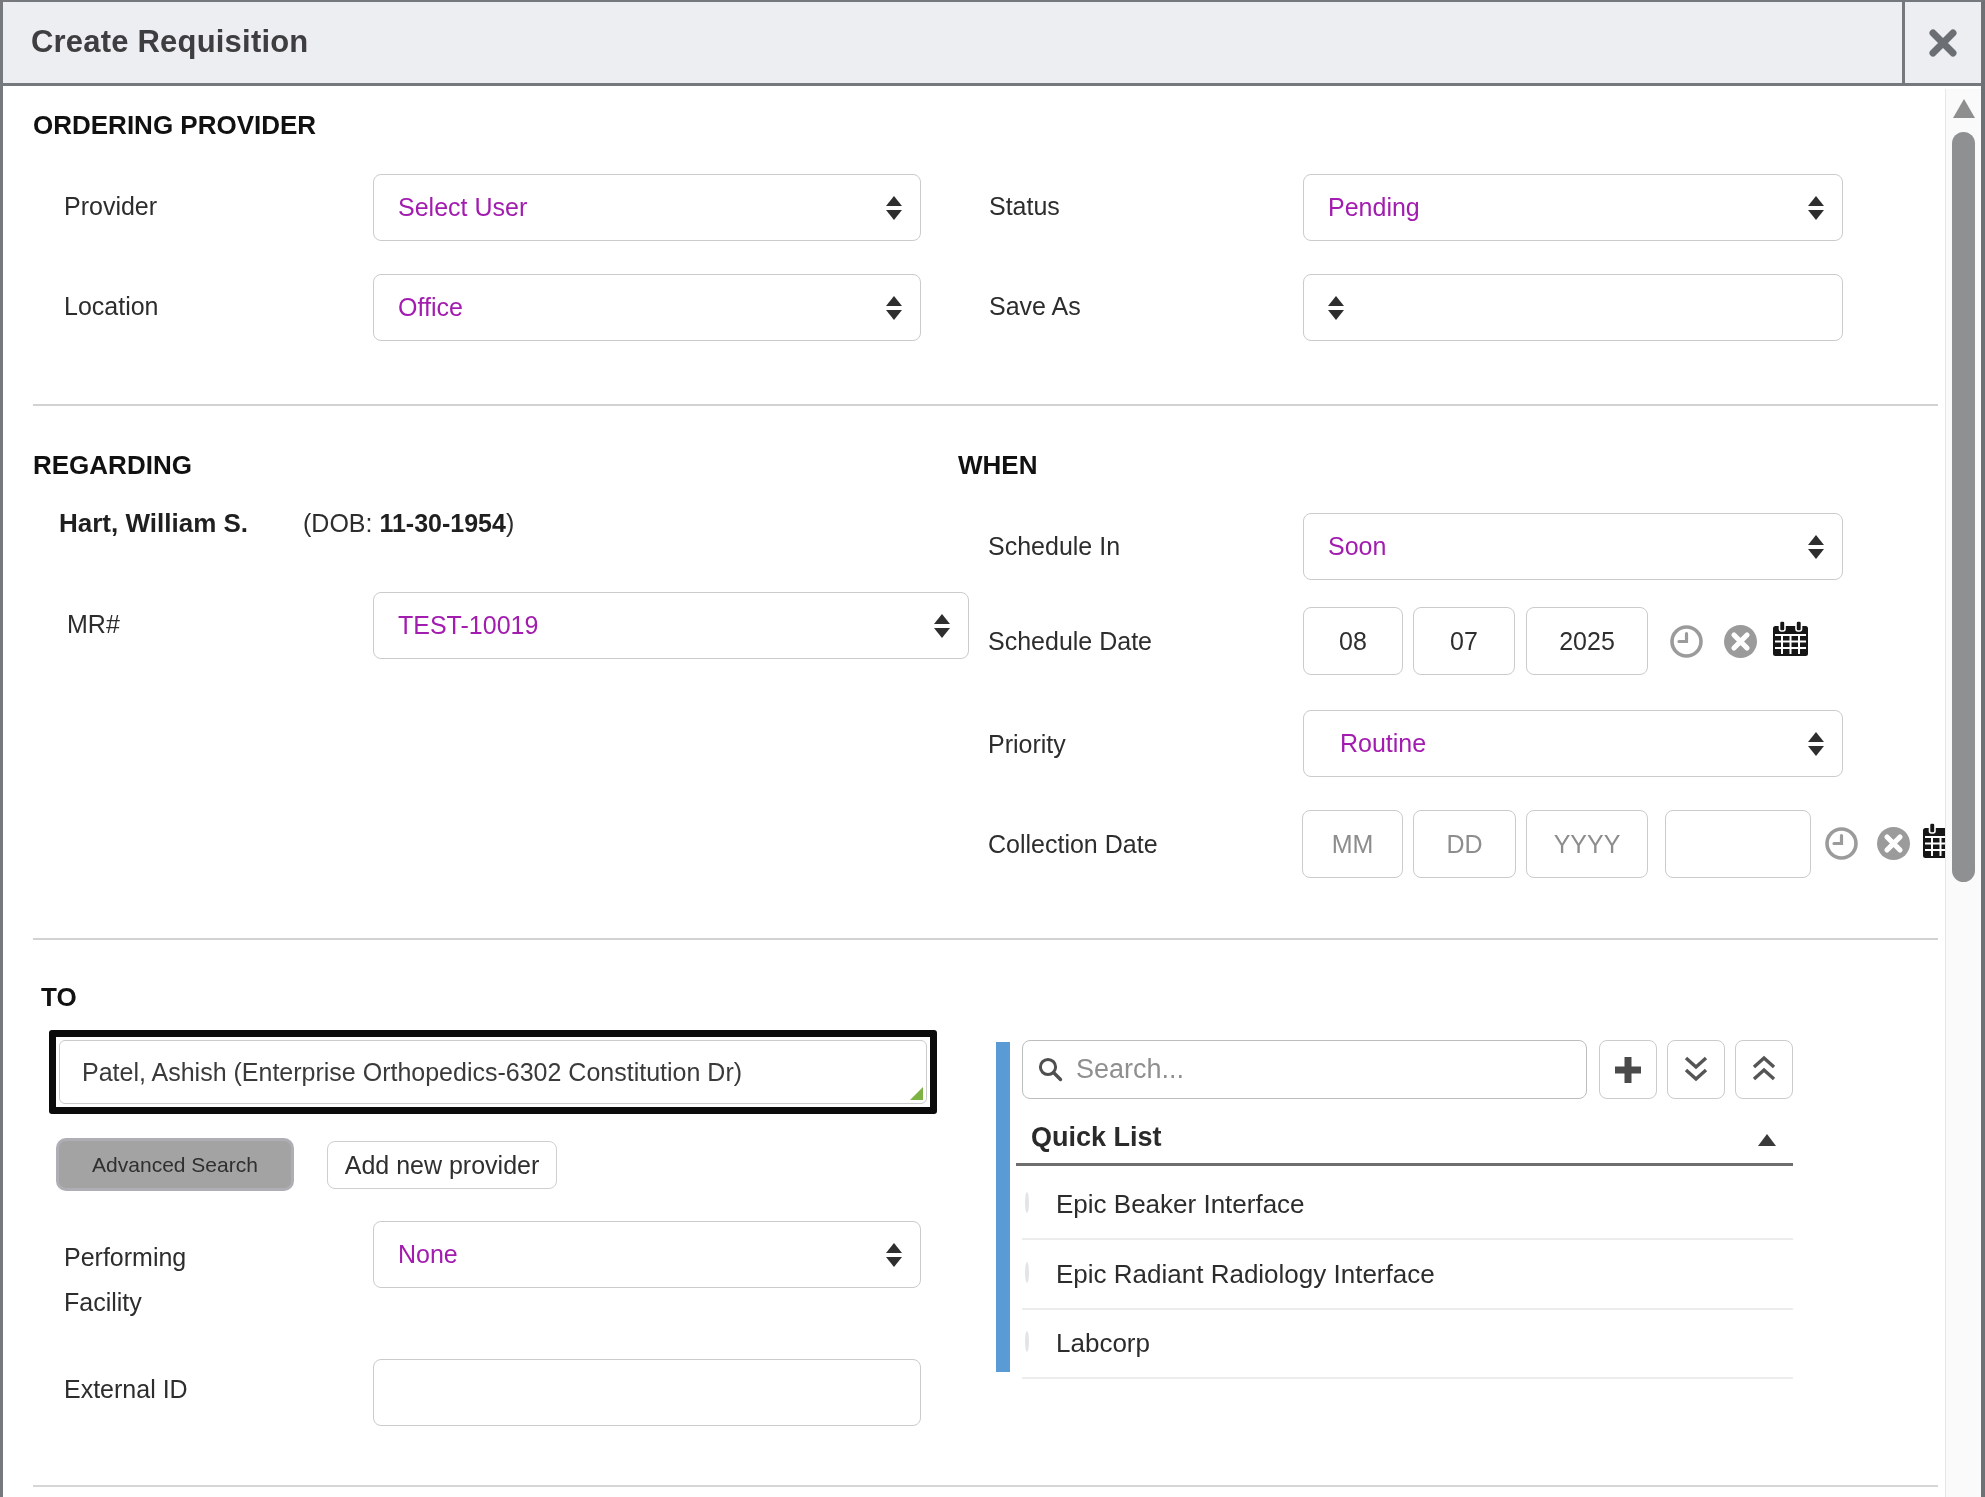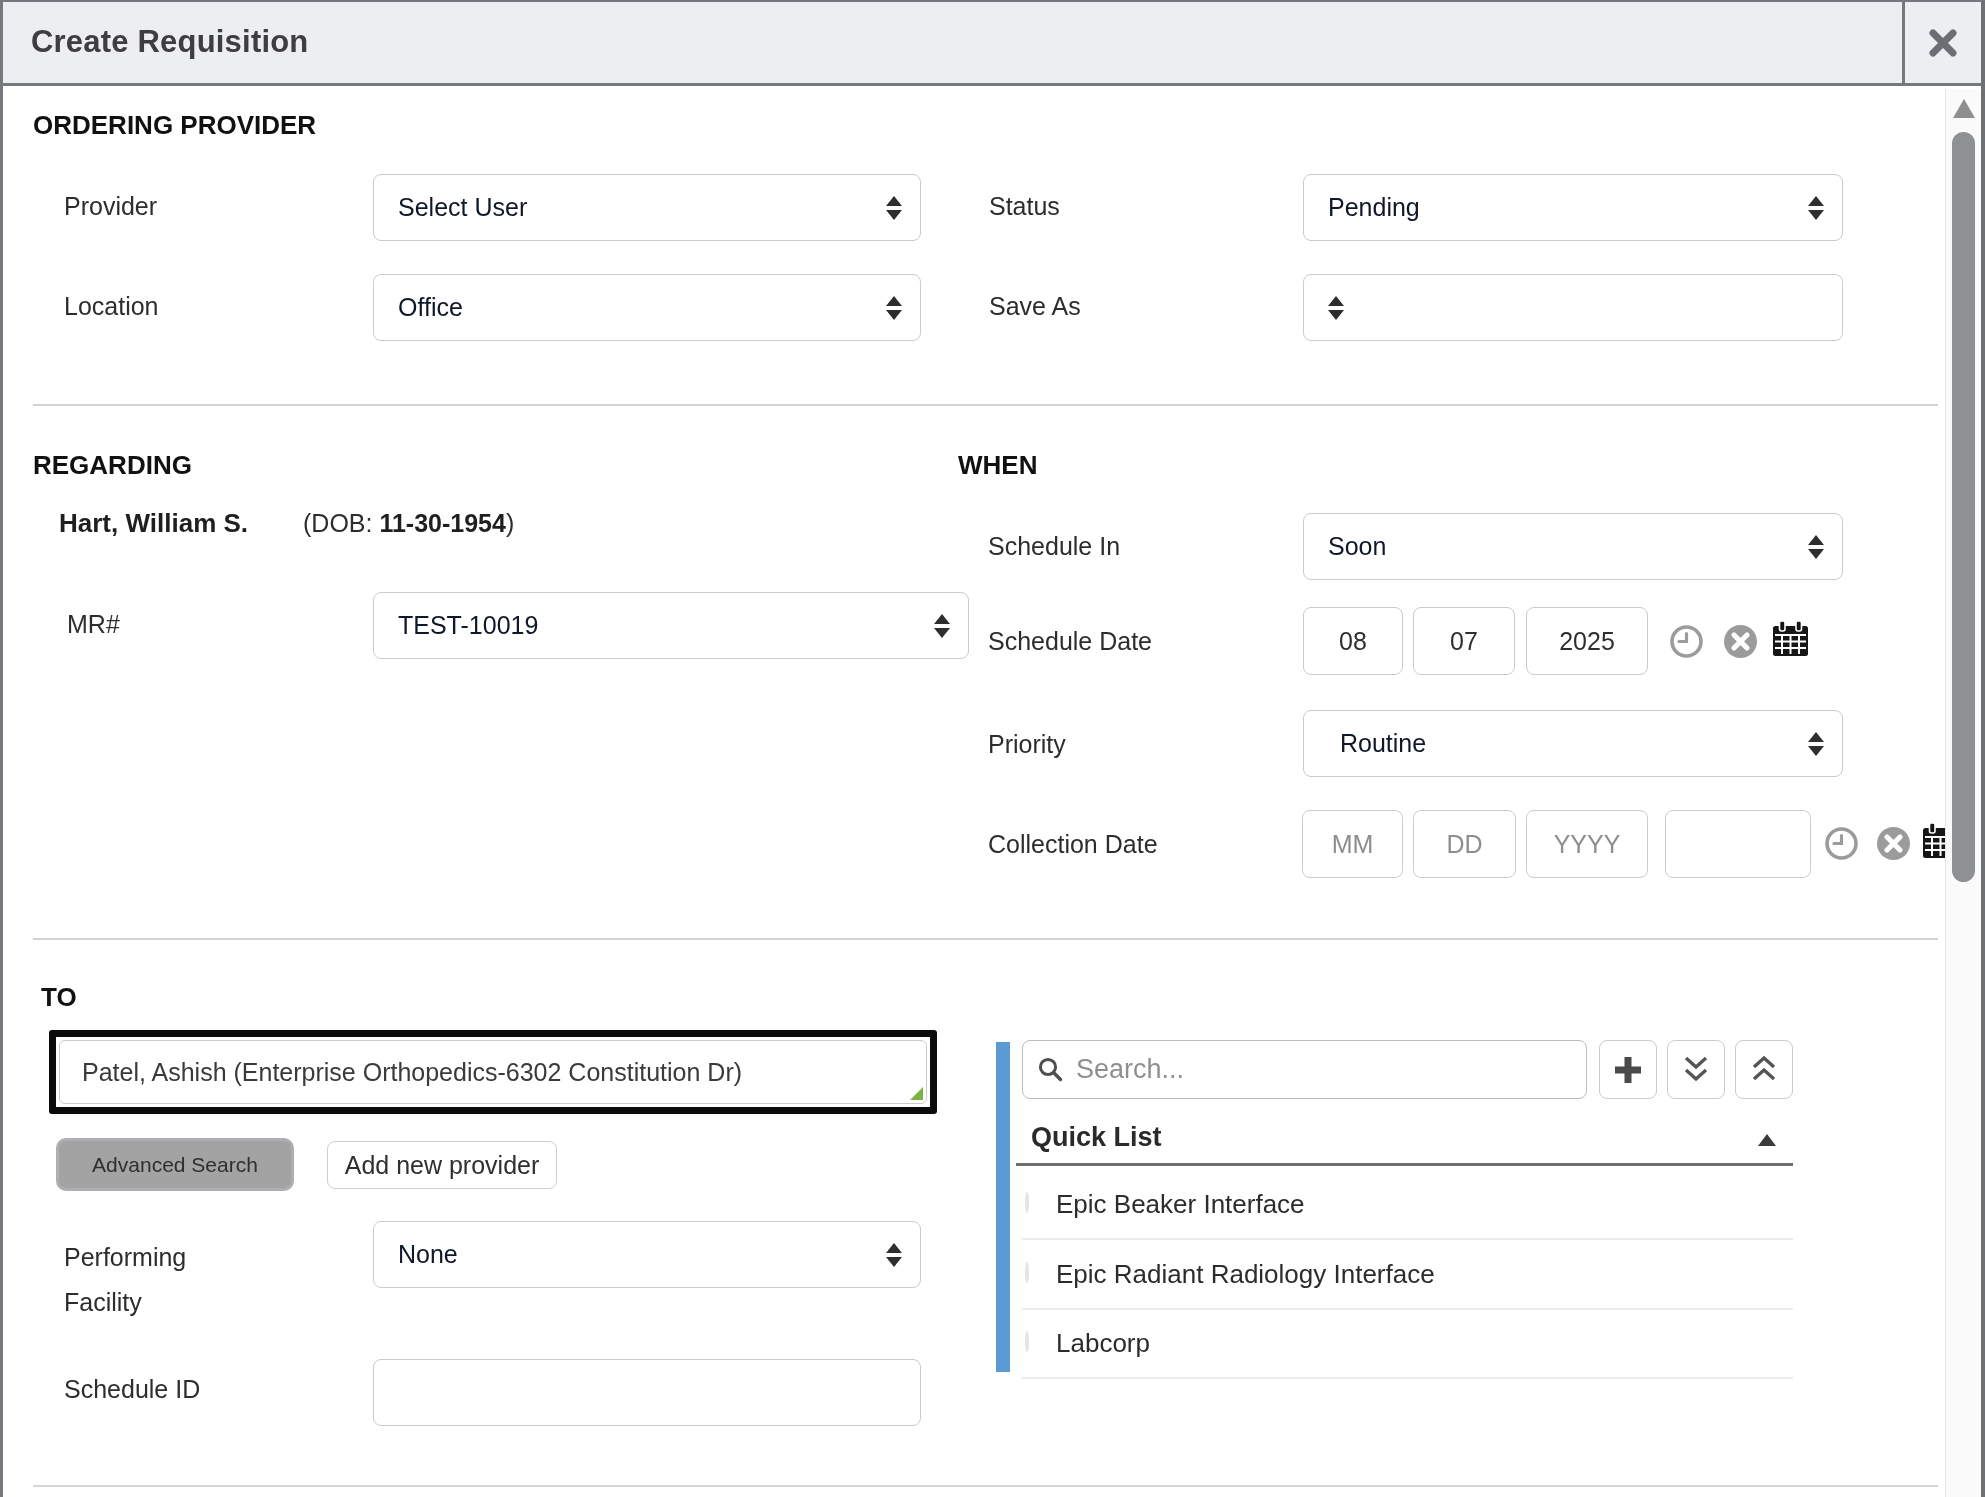--- a/index.html
+++ b/index.html
@@ -15,21 +15,21 @@
   .hdr-title { left:28px; top:22px; font-size:31px; font-weight:bold; color:#3e3e40; letter-spacing:0.2px; }
   .close-box { left:1899px; top:0; width:79px; height:81px; border-left:3px solid #75787c;
     display:flex; align-items:center; justify-content:center; cursor:pointer; }
   
   .sect { font-size:26px; font-weight:bold; color:#111; }
   .lbl  { font-size:25px; color:#2d2d2d; }
   .divider { height:2px; background:#d2d2d2; }
   
   .sel { background:#fff; border:1px solid #cbcbcb; border-radius:8px; display:flex;
          align-items:center; padding:0 18px 0 24px; cursor:pointer; }
-  .sel-txt { flex:1; font-size:25px; color:#0f172a; white-space:nowrap; overflow:hidden; }
+  .sel-txt { flex:1; font-size:25px; color:#a21caf; white-space:nowrap; overflow:hidden; }
   .sel-arrows { display:flex; flex-direction:column; align-items:center; }
   .tri-up   { width:0; height:0; border-left:8px solid transparent; border-right:8px solid transparent; border-bottom:10px solid #2e2e2e; }
   .tri-down { width:0; height:0; border-left:8px solid transparent; border-right:8px solid transparent; border-top:10px solid #2e2e2e; margin-top:4px; }
   
   .dbox { background:#fff; border:1px solid #cbcbcb; border-radius:8px; font-size:25px; color:#2f2f2f;
           text-align:center; outline:none; font-family:"Liberation Sans", sans-serif; }
   .dbox::placeholder { color:#8d8d8d; opacity:1; }
   .txtin { background:#fff; border:1px solid #cbcbcb; border-radius:8px; font-size:25px; color:#2f2f2f;
            padding:0 20px; outline:none; font-family:"Liberation Sans", sans-serif; }
   
@@ -234,21 +234,21 @@
 
   <div class="abs lbl" style="left:61px; top:1233px; width:175px; line-height:1.8;">Performing Facility</div>
   <div class="abs sel" style="left:370px; top:1219px; width:548px; height:67px;">
     <span class="sel-txt">None</span>
     <span class="sel-arrows">
         <i class="tri-up"></i>
         <i class="tri-down"></i>
       </span>
   </div>
 
-  <div class="abs lbl" style="left:61px; top:1373px;">Schedule ID</div>
+  <div class="abs lbl" style="left:61px; top:1373px;">External ID</div>
   <input class="abs txtin" style="left: 370px; top: 1357px; width: 548px; height: 67px;" value="">
 
   <div class="abs divider" style="left:30px; top:1483px; width:1905px; background:#d6d6d6;"></div>
 
   <div class="abs accent" style="left:993px; top:1040px; width:14px; height:330px;"></div>
 
   <div class="abs searchwrap" style="left:1019px; top:1038px; width:565px; height:59px;">
     <span class="icon">
       <svg width="27" height="27" viewBox="0 0 27 27">
           <circle cx="11" cy="11" r="7.6" fill="none" stroke="#4f4f4f" stroke-width="3"></circle>

